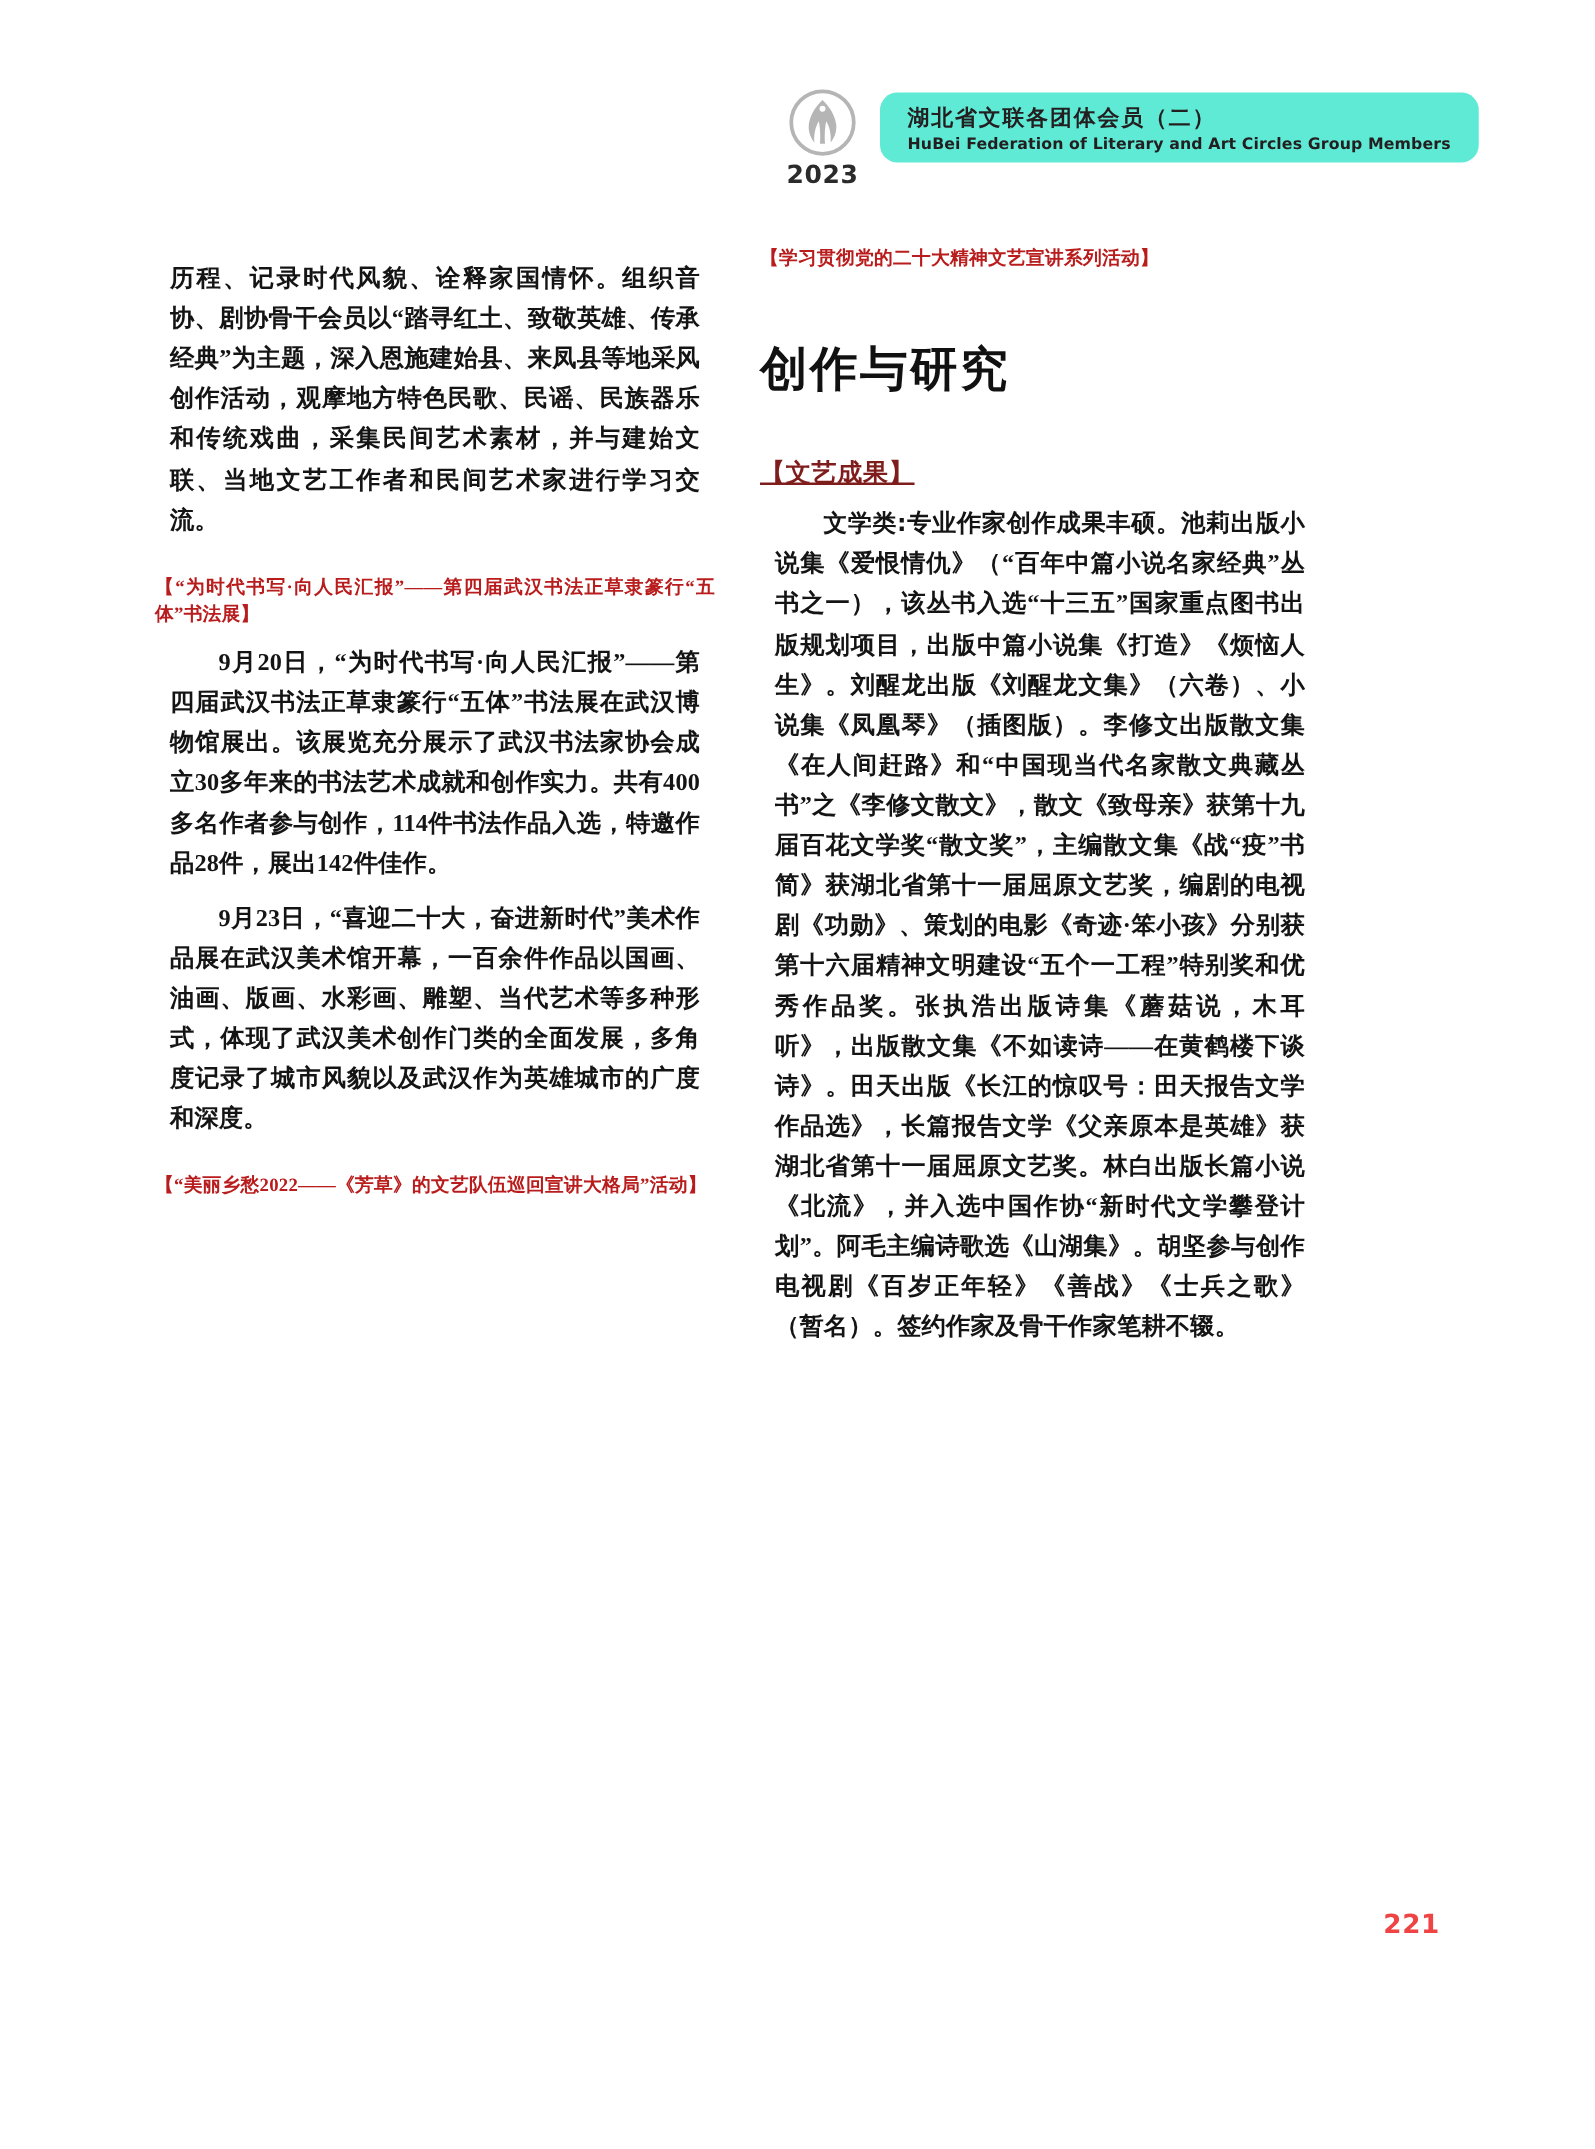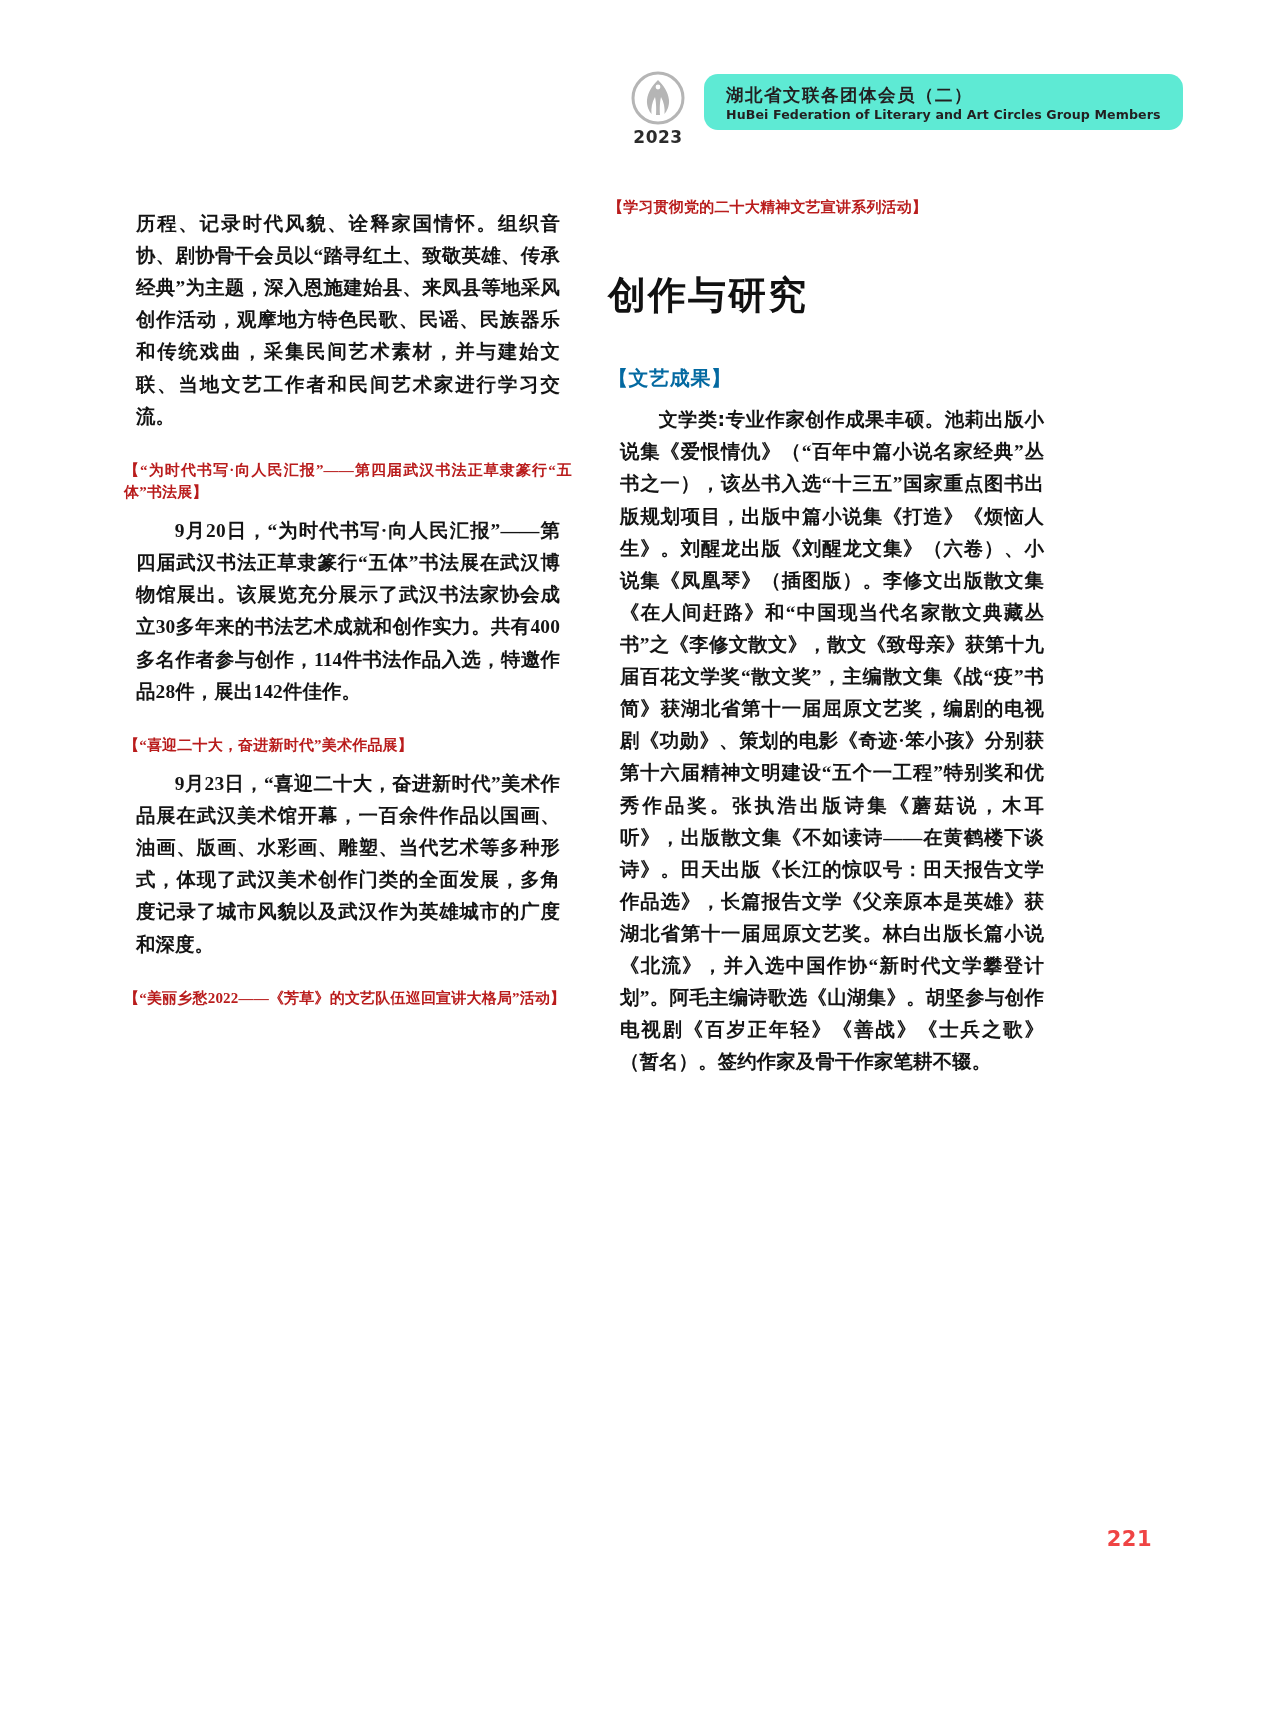--- a/index.html
+++ b/index.html
@@ -38,21 +38,21 @@
   .logo-mark {
     width: 56px;
     height: 56px;
     margin: 0 auto;
     position: relative;
   }
   .logo-mark svg { display: block; }
   .logo-year {
     font-family: "DejaVu Sans", sans-serif;
     font-weight: bold;
-    font-size: 17px;
+    font-size: 20px;
     letter-spacing: 0.5px;
     color: #2b2b2b;
     margin-top: 1px;
   }
   .header-pill {
     background: #5eead4;
     border-radius: 14px 14px 14px 14px;
     padding: 12px 22px 11px 22px;
     margin-left: 10px;
     margin-top: 8px;
@@ -127,22 +127,23 @@
     letter-spacing: 2px;
     text-align: left;
     color: #111111;
     margin: 52px 0 44px 0;
   }
   h3.sub-heading {
     font-family: "DejaVu Sans", "Liberation Sans", sans-serif;
     font-weight: bold;
     font-size: 20px;
     letter-spacing: 0.6px;
-    color: #0369a1;
+    color: #7f1d1d;
     margin: 0 0 4px 0;
+    text-decoration: underline;
   }
   .lead-label {
     font-family: "DejaVu Sans", "Liberation Sans", sans-serif;
     font-weight: bold;
     font-size: 19px;
     letter-spacing: 0.2px;
   }
 
   
   .page-number {
@@ -186,21 +187,20 @@
 
 <div class="columns">
 
   <div class="col col-left">
 
     <p class="body continued">历程、记录时代风貌、诠释家国情怀。组织音协、剧协骨干会员以“踏寻红土、致敬英雄、传承经典”为主题，深入恩施建始县、来凤县等地采风创作活动，观摩地方特色民歌、民谣、民族器乐和传统戏曲，采集民间艺术素材，并与建始文联、当地文艺工作者和民间艺术家进行学习交流。</p>
 
     <h2 class="sec-heading">【“为时代书写·向人民汇报”——第四届武汉书法正草隶篆行“五体”书法展】</h2>
     <p class="body">9月20日，“为时代书写·向人民汇报”——第四届武汉书法正草隶篆行“五体”书法展在武汉博物馆展出。该展览充分展示了武汉书法家协会成立30多年来的书法艺术成就和创作实力。共有400多名作者参与创作，114件书法作品入选，特邀作品28件，展出142件佳作。</p>
 
-    <h2 class="sec-heading">【“喜迎二十大，奋进新时代”美术作品展】</h2>
     <p class="body">9月23日，“喜迎二十大，奋进新时代”美术作品展在武汉美术馆开幕，一百余件作品以国画、油画、版画、水彩画、雕塑、当代艺术等多种形式，体现了武汉美术创作门类的全面发展，多角度记录了城市风貌以及武汉作为英雄城市的广度和深度。</p>
 
     <h2 class="sec-heading">【“美丽乡愁2022——《芳草》的文艺队伍巡回宣讲大格局”活动】</h2>
 
   </div>
 
   <div class="col col-right">
 
     <h2 class="sec-heading first">【学习贯彻党的二十大精神文艺宣讲系列活动】</h2>
 

